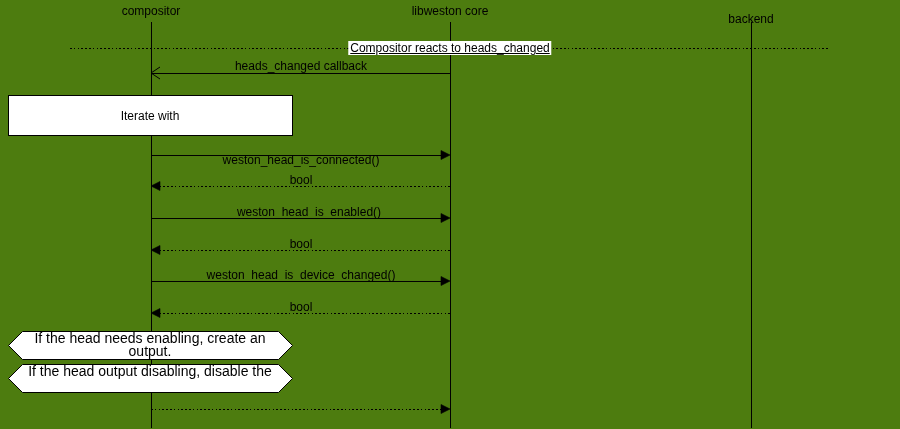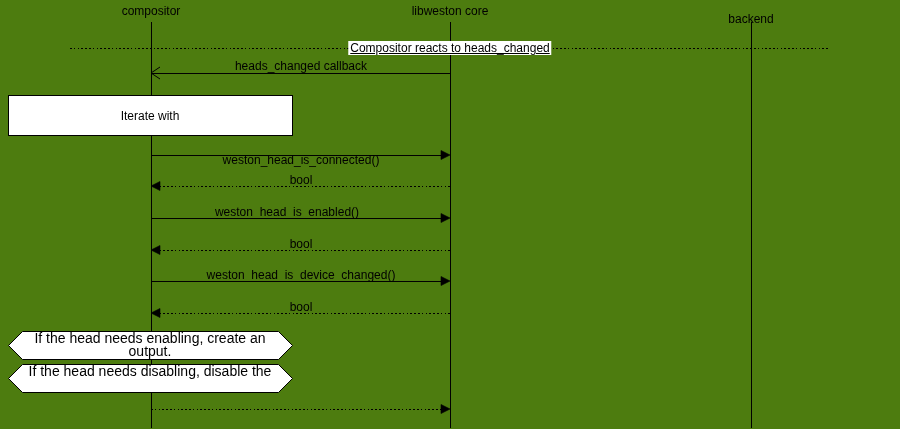--- a/index.html
+++ b/index.html
@@ -114,23 +114,23 @@
       <div class="lifeline-head" style="left: 751px; top: 12px;">backend</div>
       <div class="divider-label" style="left: 450px; top: 48px;">Compositor reacts to heads_changed</div>
       <div class="note-text" style="left: 8px; top: 110px; width: 284px;">
         <div>Iterate with</div>
       </div>
       <div class="hexnote-text" style="left: 8px; top: 332px; width: 284px;">
         <div>If the head needs enabling, create an</div>
         <div>output.</div>
       </div>
       <div class="hexnote-text" style="left: 8px; top: 365px; width: 284px;">
-        <div>If the head needs disabling, disable the</div>
+        <div>If the head output disabling, disable the</div>
       </div>
       <div class="msg-label" style="left: 301px; top: 59px;">heads_changed callback</div>
       <div class="msg-label" style="left: 301px; top: 153px;">weston_head_is_connected()</div>
       <div class="msg-label" style="left: 301px; top: 173px;">bool</div>
-      <div class="msg-label" style="left: 287px; top: 205px;">weston_head_is_enabled()</div>
+      <div class="msg-label" style="left: 309px; top: 205px;">weston_head_is_enabled()</div>
       <div class="msg-label" style="left: 301px; top: 237px;">bool</div>
       <div class="msg-label" style="left: 301px; top: 268px; text-align: right;">weston_head_is_device_changed()</div>
       <div class="msg-label" style="left: 301px; top: 300px;">bool</div>
     </div>
 </div>
 
 </body></html>

